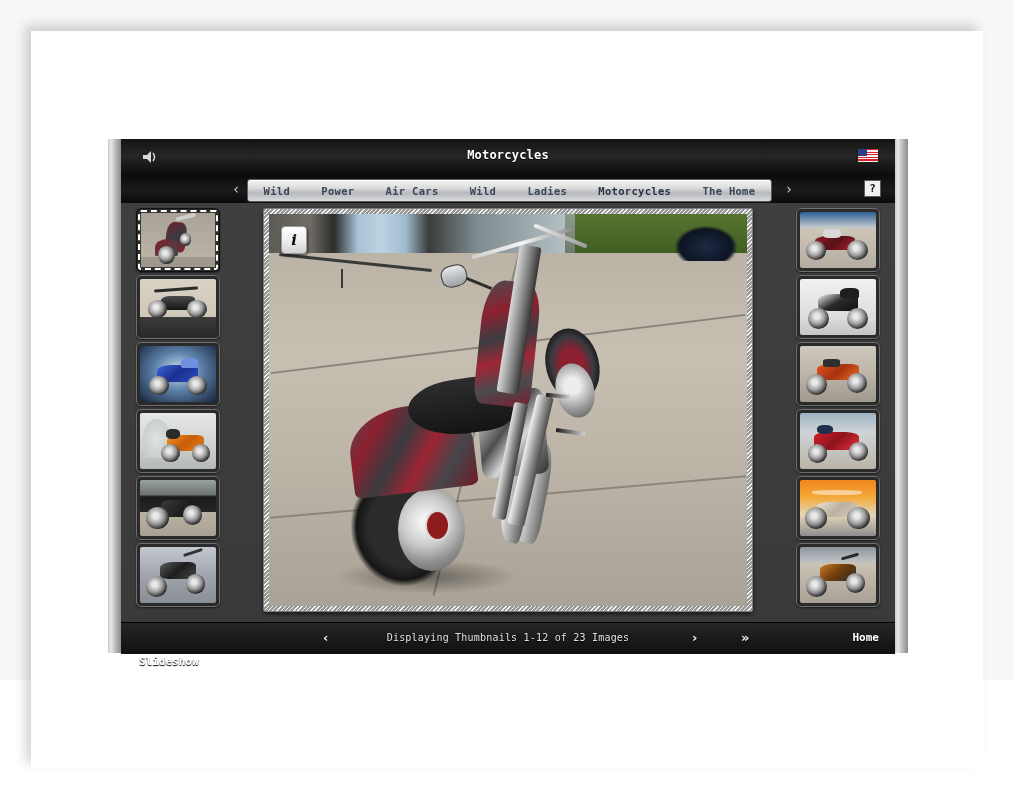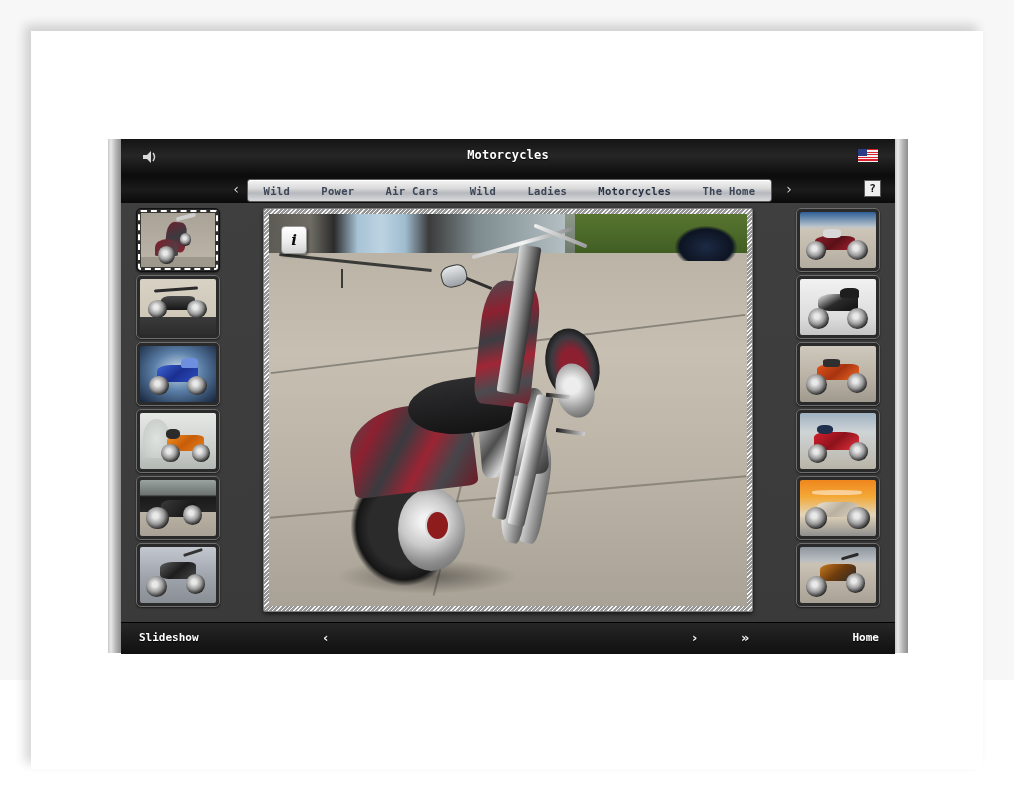--- a/index.html
+++ b/index.html
@@ -249,21 +249,21 @@
   .footer-label {
     position: absolute;
     top: 8px;
     color: #ffffff;
     font-family: "DejaVu Sans Mono", monospace;
     font-size: 11px;
     font-weight: bold;
     text-shadow: 0 1px 1px #000;
     cursor: pointer;
   }
-  #footer-slideshow { left: 18px; }
+  #footer-slideshow { left: 18px; margin-top: 24px; }
   #footer-home      { right: 16px; }
   #footer-status {
     position: absolute;
     left: 0; right: 0; top: 9px;
     text-align: center;
     color: #e2e2e2;
     font-family: "DejaVu Sans Mono", monospace;
     font-size: 10px;
     letter-spacing: .2px;
     text-shadow: 0 1px 1px #000;
@@ -594,20 +594,21 @@
               <div class="t-wheel" style="left:60%;top:46%;width:26%;height:36%"></div>
             </div>
           </div>
         </div>
 
       </div>
 
       <div id="footer-bar">
         <div class="footer-label" id="footer-slideshow">Slideshow</div>
         <div class="footer-arrow" id="footer-prev">‹</div>
+        <div id="footer-status">Displaying Thumbnails 1-12 of 23 Images</div>
         <div class="footer-arrow" id="footer-next">›</div>
         <div class="footer-arrow" id="footer-last">»</div>
         <div class="footer-label" id="footer-home">Home</div>
       </div>
 
     </div>
   </div>
 </div>
 
 </body></html>

